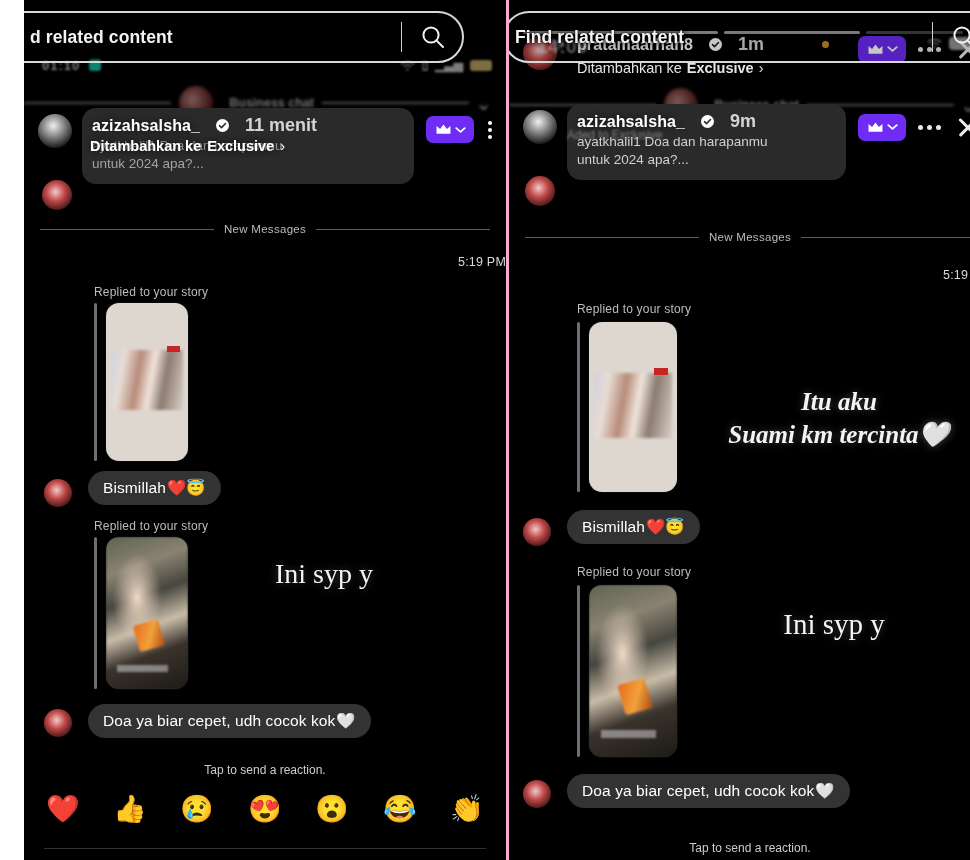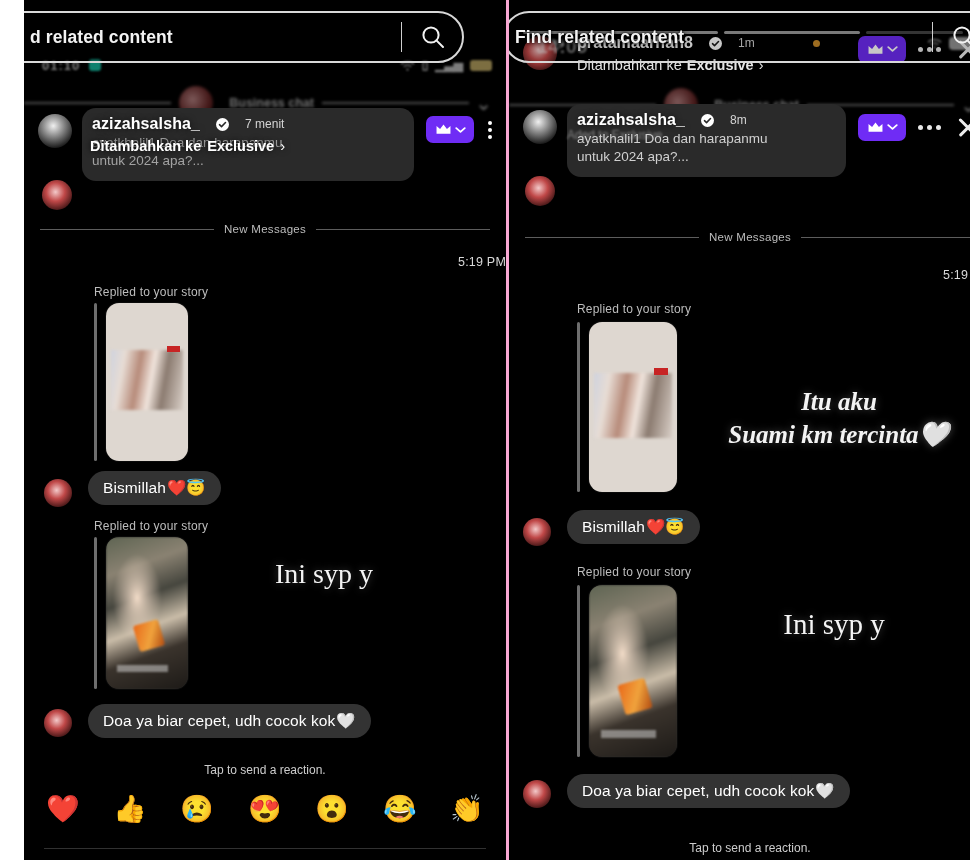--- a/index.html
+++ b/index.html
@@ -92,21 +92,21 @@
     min-height:64px;
     padding:7px 0 12px 10px;
     margin-right:6px;
   }
   .notif-row1 { display:flex; align-items:center; gap:16px; }
   .notif-user {
     color:#ffffff; font-size:16px; font-weight:700; letter-spacing:.1px;
     text-shadow:0 0 6px rgba(0,0,0,.6);
   }
   .verified { width:13px; height:13px; flex:0 0 auto; }
-  .notif-time { color:#d4d4d4; font-size:12px; font-weight:400; }
+  .notif-time { color:#d4d4d4; font-size:18px; font-weight:700; }
   .notif-sub {
     color:#b8b8b8; font-size:13.5px; line-height:17px;
     filter:blur(.55px); opacity:.85; margin-top:1px; padding-right:8px;
   }
   .notif-actions { display:flex; align-items:center; gap:8px; margin:8px 8px 0 6px; flex:0 0 auto; }
   .crown-badge {
     width:48px; height:27px; border-radius:7px;
     background:#6f2cf5;
     display:flex; align-items:center; justify-content:center; gap:3px;
   }
@@ -285,21 +285,21 @@
 
     <div class="notif" style="top:108px;">
       <div class="notif-av av-bw"></div>
       <div class="notif-body">
         <div class="notif-row1">
           <span class="notif-user">azizahsalsha_</span>
           <svg class="verified" viewBox="0 0 16 16">
             <circle cx="8" cy="8" r="8" fill="#ffffff"></circle>
             <path d="M4.3 8.2 L6.8 10.6 L11.7 5.5" stroke="#2a2a2a" stroke-width="1.9" fill="none" stroke-linecap="round" stroke-linejoin="round"></path>
           </svg>
-          <span class="notif-time">7 menit</span>
+          <span class="notif-time">11 menit</span>
         </div>
         <div class="notif-sub">ayatkhalil1 Doa dan harapanmu</div>
         <div class="notif-sub">untuk 2024 apa?...</div>
       </div>
       <div class="notif-actions">
         <div class="crown-badge">
           <svg width="17" height="13" viewBox="0 0 18 14">
               <path d="M1.5 11.5 L1.5 3.2 L5.3 6.4 L9 1.6 L12.7 6.4 L16.5 3.2 L16.5 11.5 Z" fill="#ffffff"></path>
             </svg>
           <svg width="11" height="8" viewBox="0 0 12 8">
@@ -452,21 +452,21 @@
 
     <div class="notif" style="top:104px;">
       <div class="notif-av av-bw"></div>
       <div class="notif-body">
         <div class="notif-row1">
           <span class="notif-user">azizahsalsha_</span>
           <svg class="verified" viewBox="0 0 16 16">
             <circle cx="8" cy="8" r="8" fill="#ffffff"></circle>
             <path d="M4.3 8.2 L6.8 10.6 L11.7 5.5" stroke="#2a2a2a" stroke-width="1.9" fill="none" stroke-linecap="round" stroke-linejoin="round"></path>
           </svg>
-          <span class="notif-time">8m</span>
+          <span class="notif-time">9m</span>
         </div>
         <div class="notif-sub" style="color:#d0d0d0;filter:blur(.35px);opacity:1;">ayatkhalil1 Doa dan harapanmu</div>
         <div class="notif-sub" style="color:#d0d0d0;filter:blur(.35px);opacity:1;">untuk 2024 apa?...</div>
       </div>
       <div class="notif-actions">
         <div class="crown-badge">
           <svg width="17" height="13" viewBox="0 0 18 14">
               <path d="M1.5 11.5 L1.5 3.2 L5.3 6.4 L9 1.6 L12.7 6.4 L16.5 3.2 L16.5 11.5 Z" fill="#ffffff"></path>
             </svg>
           <svg width="11" height="8" viewBox="0 0 12 8">

